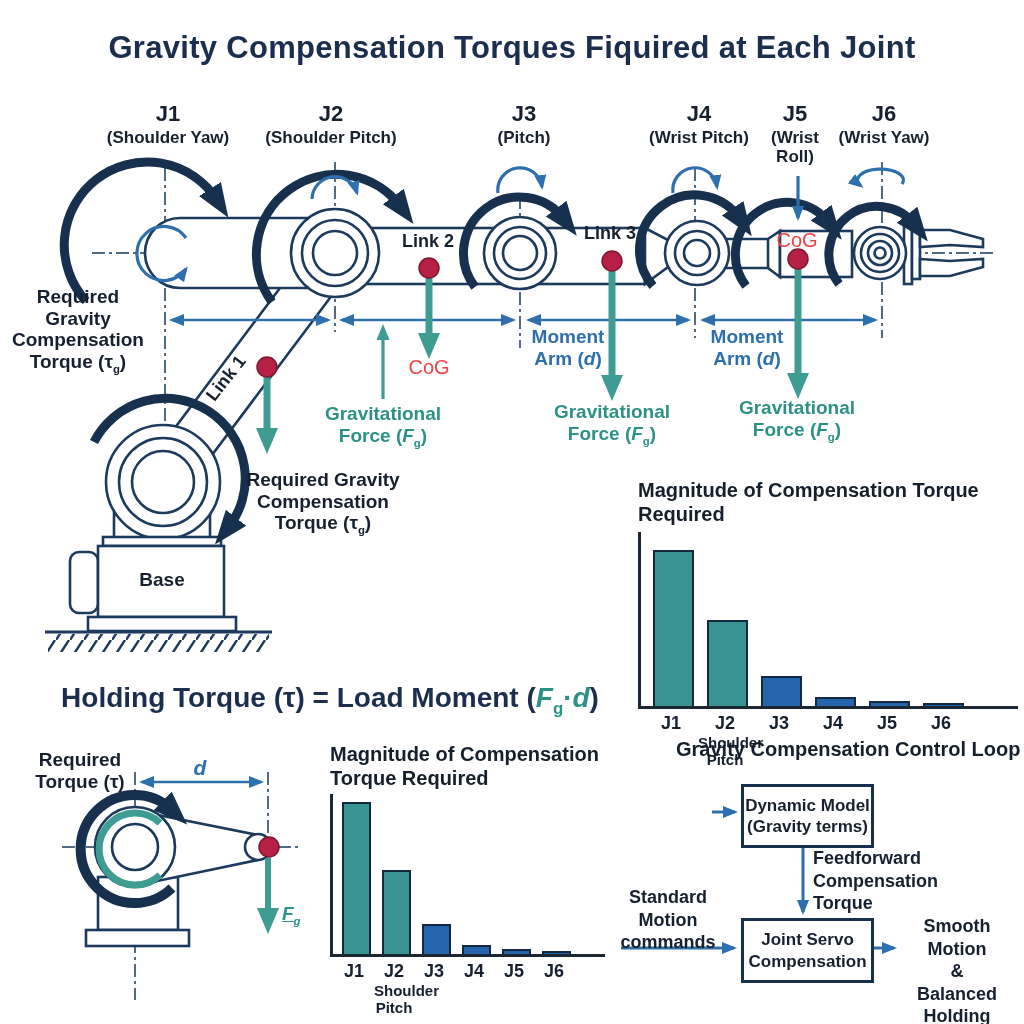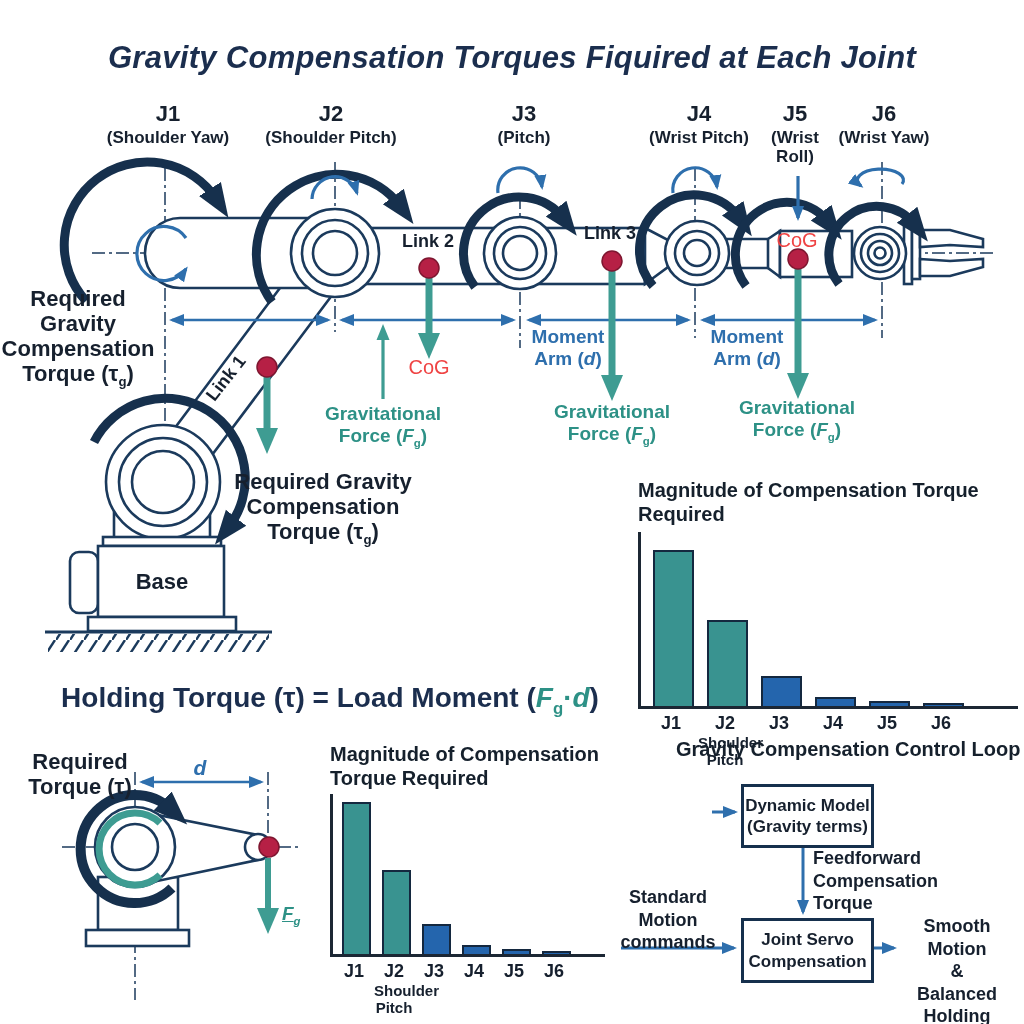--- a/index.html
+++ b/index.html
@@ -4,21 +4,21 @@
 <style>
   html,body{margin:0;padding:0;background:#ffffff;}
   #stage{position:relative;width:1024px;height:1024px;background:#ffffff;overflow:hidden;
          font-family:"Liberation Sans","DejaVu Sans",sans-serif;color:#1a2230;}
   svg{position:absolute;left:0;top:0;}
   .lbl{position:absolute;white-space:pre-line;line-height:1.14;}
   .ctr{transform:translateX(-50%);text-align:center;}
   .ttl{font-size:31px;font-weight:700;color:#1b2e4e;letter-spacing:.3px;}
   .jid{font-size:22px;font-weight:700;color:#16202e;}
   .jname{font-size:17px;font-weight:600;color:#16202e;}
-  .blk{font-size:22px;font-weight:700;color:#16202e;}
+  .blk{font-size:19px;font-weight:700;color:#16202e;}
   .blue{color:#2e6fad;font-weight:700;font-size:19px;}
   .teal{color:#2d9186;font-weight:700;font-size:19px;}
   .red{color:#ef4444;font-weight:400;font-size:20px;}
   .it{font-style:italic;}
   sub{font-size:.6em;}
   .formula{font-size:28px;font-weight:700;color:#1b2e4e;white-space:nowrap;}
   .c-title{font-size:20px;font-weight:700;color:#15202c;text-align:left;white-space:pre-line;line-height:1.2;}
   .plot{display:flex;align-items:flex-end;border-left:3px solid #1c2734;border-bottom:3px solid #1c2734;}
   .bar{border:2px solid #14283f;border-bottom:none;box-sizing:border-box;}
   .xrow{display:flex;}
@@ -174,21 +174,21 @@
   </g>
 
   <g stroke="#2e6fad" stroke-width="3" fill="none">
     <line x1="712" y1="812" x2="735" y2="812" marker-end="url(#mBlue)"></line>
     <line x1="803" y1="845" x2="803" y2="912" marker-end="url(#mBlue)"></line>
     <line x1="621" y1="948" x2="734" y2="948" marker-end="url(#mBlue)"></line>
     <line x1="870" y1="948" x2="894" y2="948" marker-end="url(#mBlue)"></line>
   </g>
 </svg>
 
-<div class="lbl ctr ttl" style="left:512px;top:40px;width:1000px;font-style:italic;">Gravity Compensation Torques Fiquired at Each Joint</div>
+<div class="lbl ctr ttl" style="left:512px;top:30px;width:1000px;">Gravity Compensation Torques Fiquired at Each Joint</div>
 
 <div class="lbl ctr jid" style="left:168px;top:101px;">J1</div>
 <div class="lbl ctr jname" style="left:168px;top:128px;">(Shoulder Yaw)</div>
 <div class="lbl ctr jid" style="left:331px;top:101px;">J2</div>
 <div class="lbl ctr jname" style="left:331px;top:128px;">(Shoulder Pitch)</div>
 <div class="lbl ctr jid" style="left:524px;top:101px;">J3</div>
 <div class="lbl ctr jname" style="left:524px;top:128px;">(Pitch)</div>
 <div class="lbl ctr jid" style="left:699px;top:101px;">J4</div>
 <div class="lbl ctr jname" style="left:699px;top:128px;">(Wrist Pitch)</div>
 <div class="lbl ctr jid" style="left:795px;top:101px;">J5</div>

